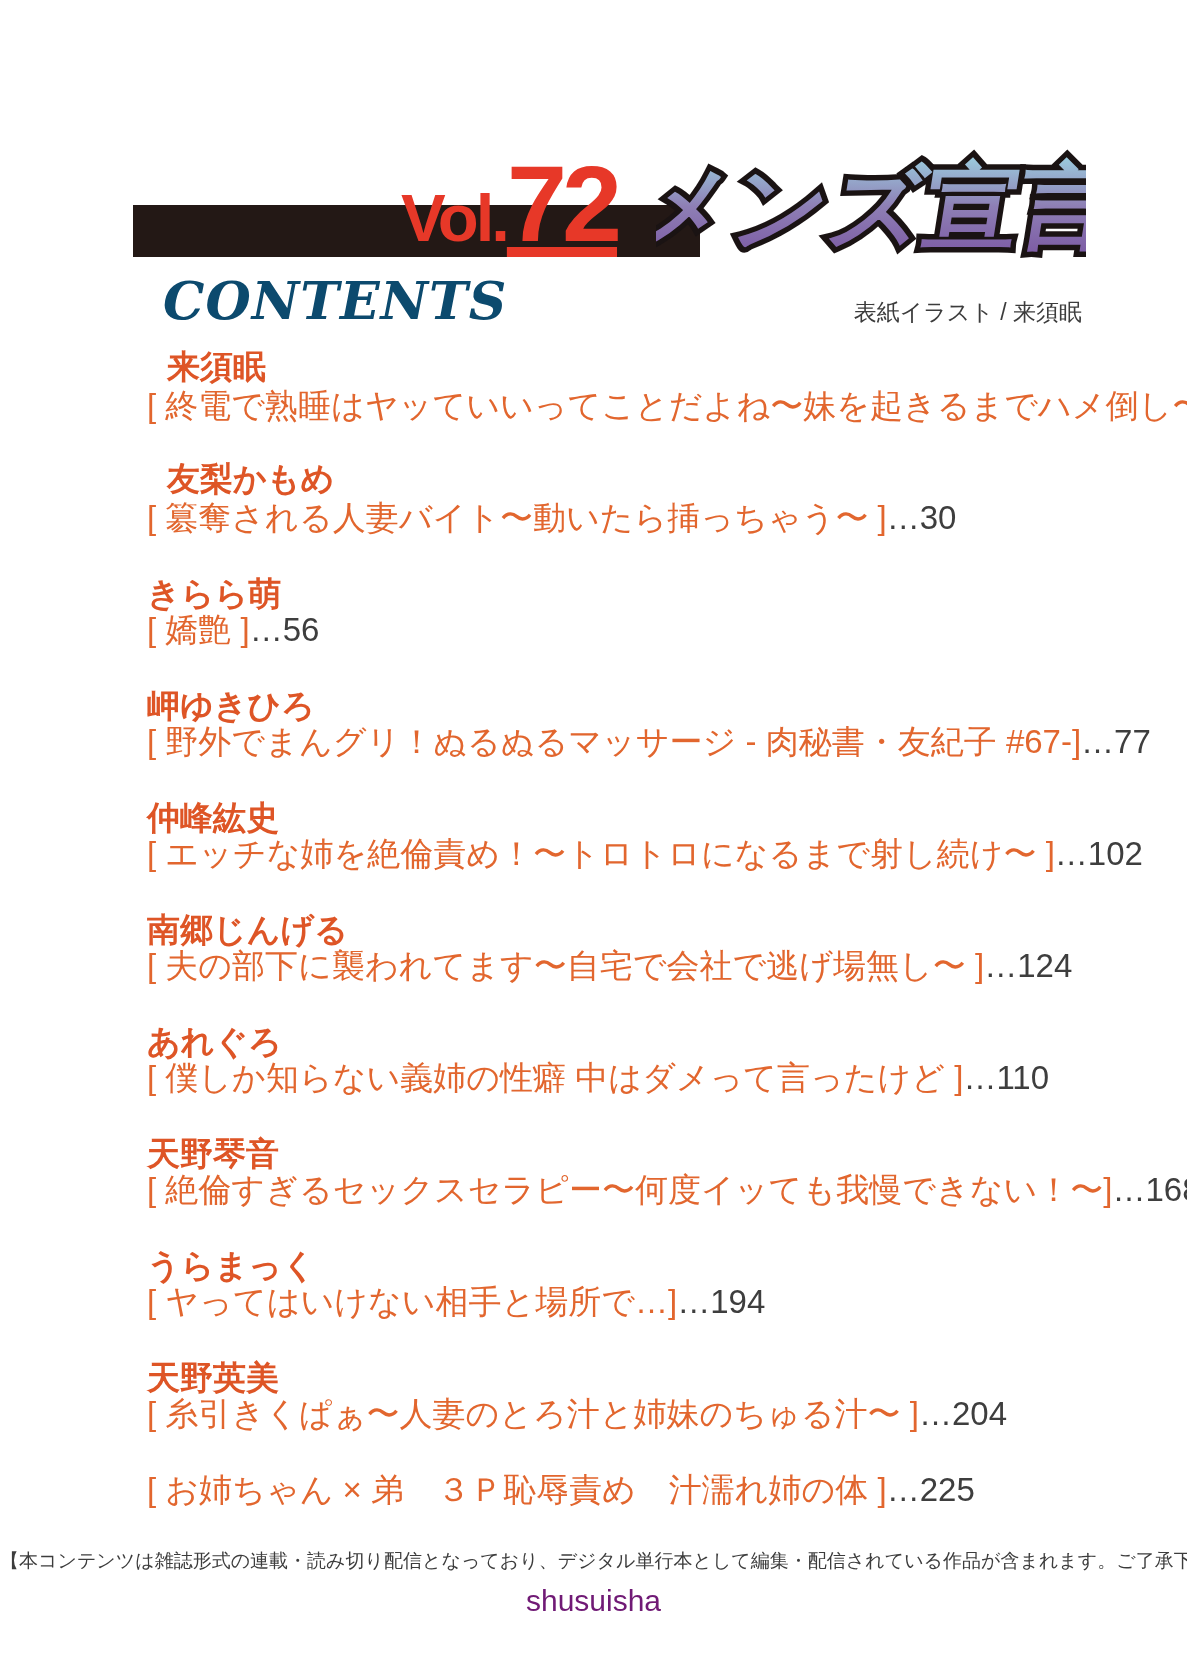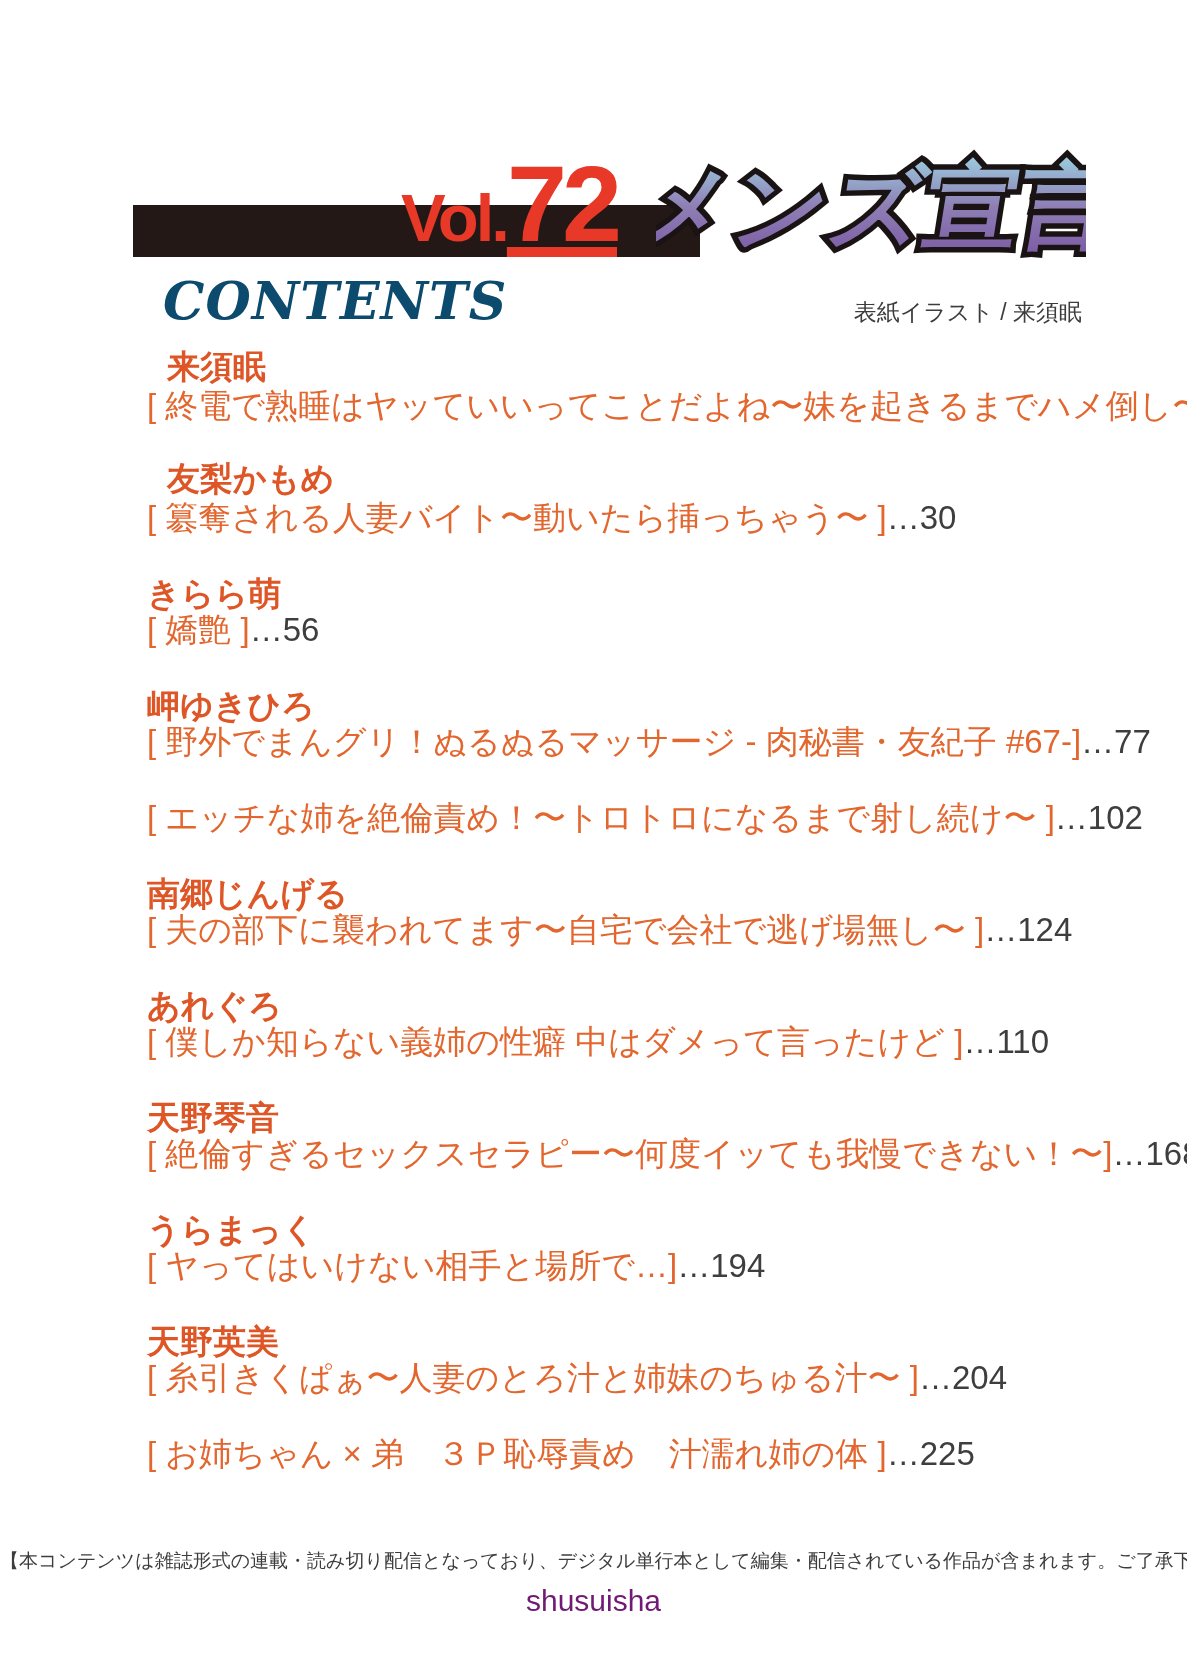--- a/index.html
+++ b/index.html
@@ -112,20 +112,21 @@
       <div class="author">きらら萌</div>
       <div class="titleline"><span class="ttl">[ 嬌艶 ]</span><span class="pg">…56</span></div>
     </div>
 
     <div class="entry">
       <div class="author">岬ゆきひろ</div>
       <div class="titleline"><span class="ttl">[ 野外でまんグリ！ぬるぬるマッサージ - 肉秘書・友紀子 #67-]</span><span class="pg">…77</span></div>
     </div>
 
     <div class="entry">
+      <div class="author">仲峰紘史</div>
       <div class="titleline"><span class="ttl">[ エッチな姉を絶倫責め！〜トロトロになるまで射し続け〜 ]</span><span class="pg">…102</span></div>
     </div>
 
     <div class="entry">
       <div class="author">南郷じんげる</div>
       <div class="titleline"><span class="ttl">[ 夫の部下に襲われてます〜自宅で会社で逃げ場無し〜 ]</span><span class="pg">…124</span></div>
     </div>
 
     <div class="entry">
       <div class="author">あれぐろ</div>

